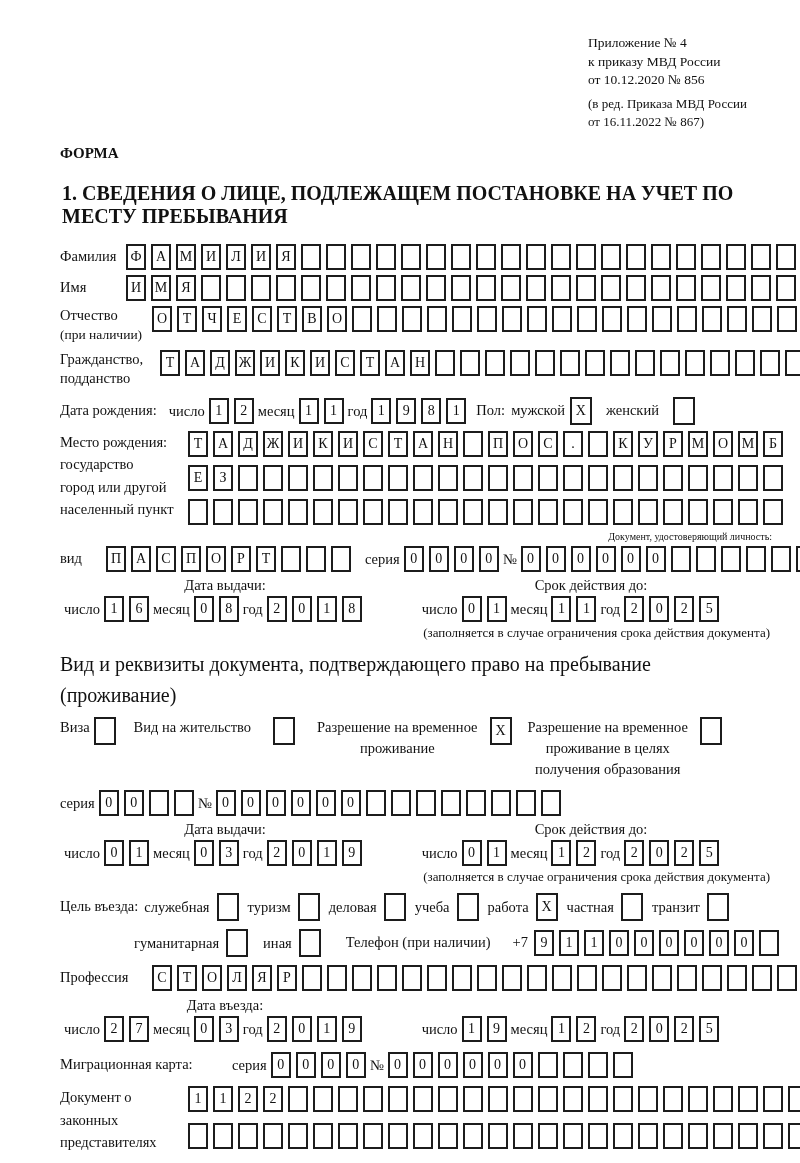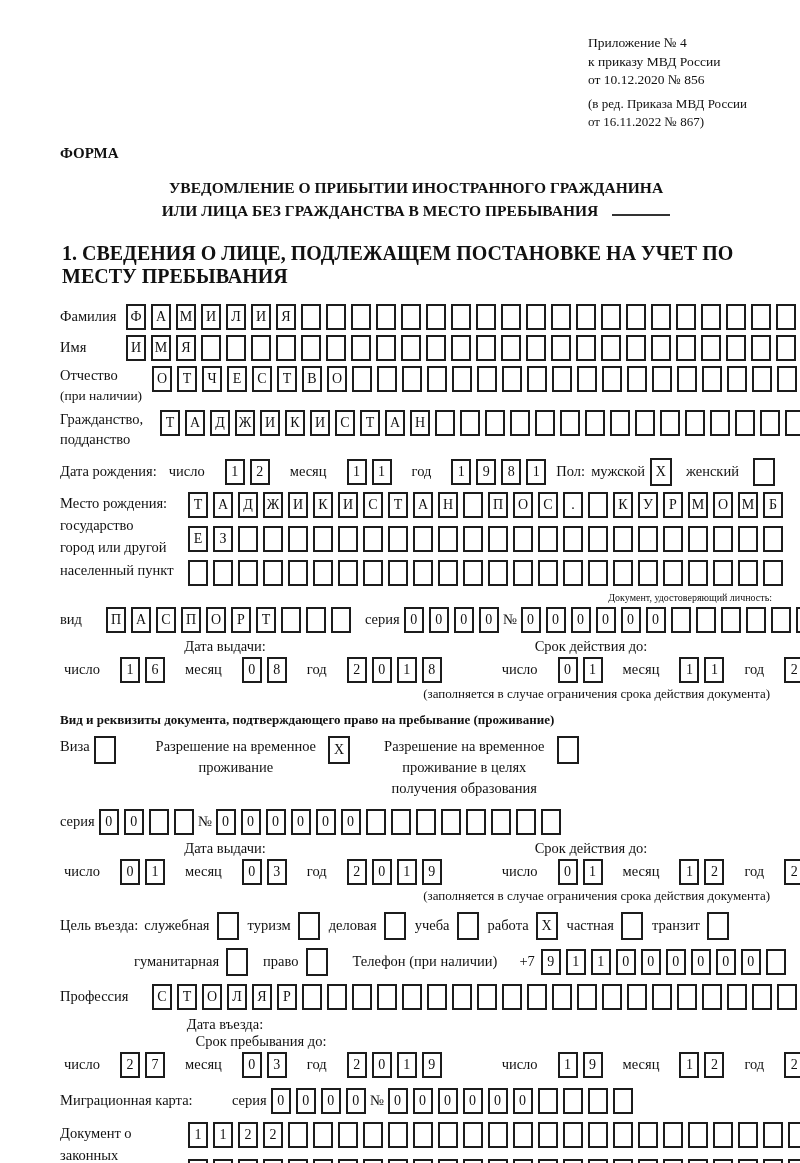--- a/index.html
+++ b/index.html
@@ -18,29 +18,29 @@
   .frow.center{align-items:center;}
   .flabel{flex-shrink:0;line-height:1.35;}
   .cells{display:flex;gap:5px;flex-shrink:0;}
   .cell{
     width:20px;height:26px;border:2px solid #1c1c1c;box-sizing:border-box;
     display:flex;align-items:center;justify-content:center;
     font-size:14px;background:#fff;flex-shrink:0;
   }
   .cb .cell{width:22px;height:28px;}
   .dg-label{margin:0 4px;white-space:nowrap;}
-  .dategroup{display:flex;align-items:center;font-size:14.5px;gap:16px;}
+  .dategroup{display:flex;align-items:center;font-size:14.5px;}
   .dates-labels{display:flex;font-size:14.5px;margin:4px 0 2px 0;}
   .dates-labels .dl1{width:330px;text-align:center;}
   .dates-labels .dl2{width:330px;text-align:center;margin-left:36px;}
   .dates-row{display:flex;align-items:center;}
   .dates-row .second{margin-left:56px;}
   .validity-note{text-align:right;font-size:13px;margin:3px 2px 8px 0;}
-  .intro{font-size:13px;margin:4px 0 2px 0;line-height:1.55;font-weight:bold;}
-  .opt-row{display:flex;align-items:flex-start;margin:6px 0 10px 0;font-size:14.5px;gap:18px;}
+  .intro{font-size:20px;margin:4px 0 2px 0;line-height:1.55;}
+  .opt-row{display:flex;align-items:flex-start;margin:6px 0 10px 0;font-size:14.5px;}
   .opt{display:flex;align-items:flex-start;}
   .opt .olabel{text-align:center;line-height:1.45;}
   .opt .cells{margin-left:10px;margin-top:0;}
   .purpose{display:flex;align-items:center;margin-right:9px;}
   .purpose .cells{margin-left:7px;}
   .doc-heading{text-align:right;font-weight:normal;font-size:10px;margin:6px 0 4px 0;}
   .label-col{flex-shrink:0;line-height:1.55;}
   .boxcol{display:flex;flex-direction:column;gap:5px;}
 </style>
 </head>
@@ -52,24 +52,20 @@
     <div>Приложение № 4</div>
     <div>к приказу МВД России</div>
     <div>от 10.12.2020 № 856</div>
   </div>
   <div class="amendment">
     <div>(в ред. Приказа МВД России</div>
     <div>от 16.11.2022 № 867)</div>
   </div>
   <div class="form-label">ФОРМА</div>
 
-  <div class="title">
-    <div>УВЕДОМЛЕНИЕ О ПРИБЫТИИ ИНОСТРАННОГО ГРАЖДАНИНА</div>
-    <div><span>ИЛИ ЛИЦА БЕЗ ГРАЖДАНСТВА В МЕСТО ПРЕБЫВАНИЯ</span><span class="blank-line"></span></div>
-  </div>
 
   <div class="section-heading">1. СВЕДЕНИЯ О ЛИЦЕ, ПОДЛЕЖАЩЕМ ПОСТАНОВКЕ НА УЧЕТ ПО МЕСТУ ПРЕБЫВАНИЯ</div>
 
   <div class="frow center">
     <span class="flabel" style="width:66px;">Фамилия</span>
     <span class="cells">
         <span class="cell">Ф</span>
         <span class="cell">А</span>
         <span class="cell">М</span>
         <span class="cell">И</span>
@@ -411,20 +407,26 @@
 
   <div class="intro">Вид и реквизиты документа, подтверждающего право на пребывание (проживание)</div>
 
   <div class="opt-row">
     <span class="opt">
       <span class="olabel">Виза</span>
       <span class="cells cb" style="margin-left:4px;">
           <span class="cell"></span>
         </span>
     </span>
+    <span class="opt" style="margin-left:18px;">
+      <span class="olabel">Вид на жительство</span>
+      <span class="cells cb" style="margin-left:22px;">
+          <span class="cell"></span>
+        </span>
+    </span>
     <span class="opt" style="margin-left:22px;">
       <span class="olabel">
         <span>Разрешение на временное</span><br>
         <span>проживание</span>
       </span>
       <span class="cells cb" style="margin-left:12px;">
           <span class="cell">X</span>
         </span>
     </span>
     <span class="opt" style="margin-left:16px;">
@@ -559,21 +561,21 @@
   </div>
 
   <div class="frow center" style="margin-top:8px;">
     <span class="purpose" style="margin-left:74px;">
         <span>гуманитарная</span>
         <span class="cells cb">
           <span class="cell"></span>
         </span>
       </span>
     <span class="purpose" style="margin-left:6px;">
-        <span>право</span>
+        <span>иная</span>
         <span class="cells cb">
           <span class="cell"></span>
         </span>
       </span>
     <span class="flabel" style="margin-left:16px;">Телефон (при наличии)</span>
     <span class="flabel" style="margin-left:22px;margin-right:6px;">+7</span>
     <span class="cells">
         <span class="cell">9</span>
         <span class="cell">1</span>
         <span class="cell">1</span>
@@ -612,23 +614,22 @@
         <span class="cell"></span>
         <span class="cell"></span>
         <span class="cell"></span>
         <span class="cell"></span>
         <span class="cell"></span>
         <span class="cell"></span>
         <span class="cell"></span>
       </span>
   </div>
 
-  <div class="dates-labels" style="margin-top:6px;flex-direction:column;">
+  <div class="dates-labels" style="margin-top:6px;">
     <span class="dl1">Дата въезда:</span>
-    <span class="dl2">Срок пребывания до:</span>
   </div>
   <div class="dates-row">
     <span class="dategroup">
       <span class="dg-label">число</span>
       <span class="cells">
           <span class="cell">2</span>
           <span class="cell">7</span>
         </span>
       <span class="dg-label">месяц</span>
       <span class="cells">

